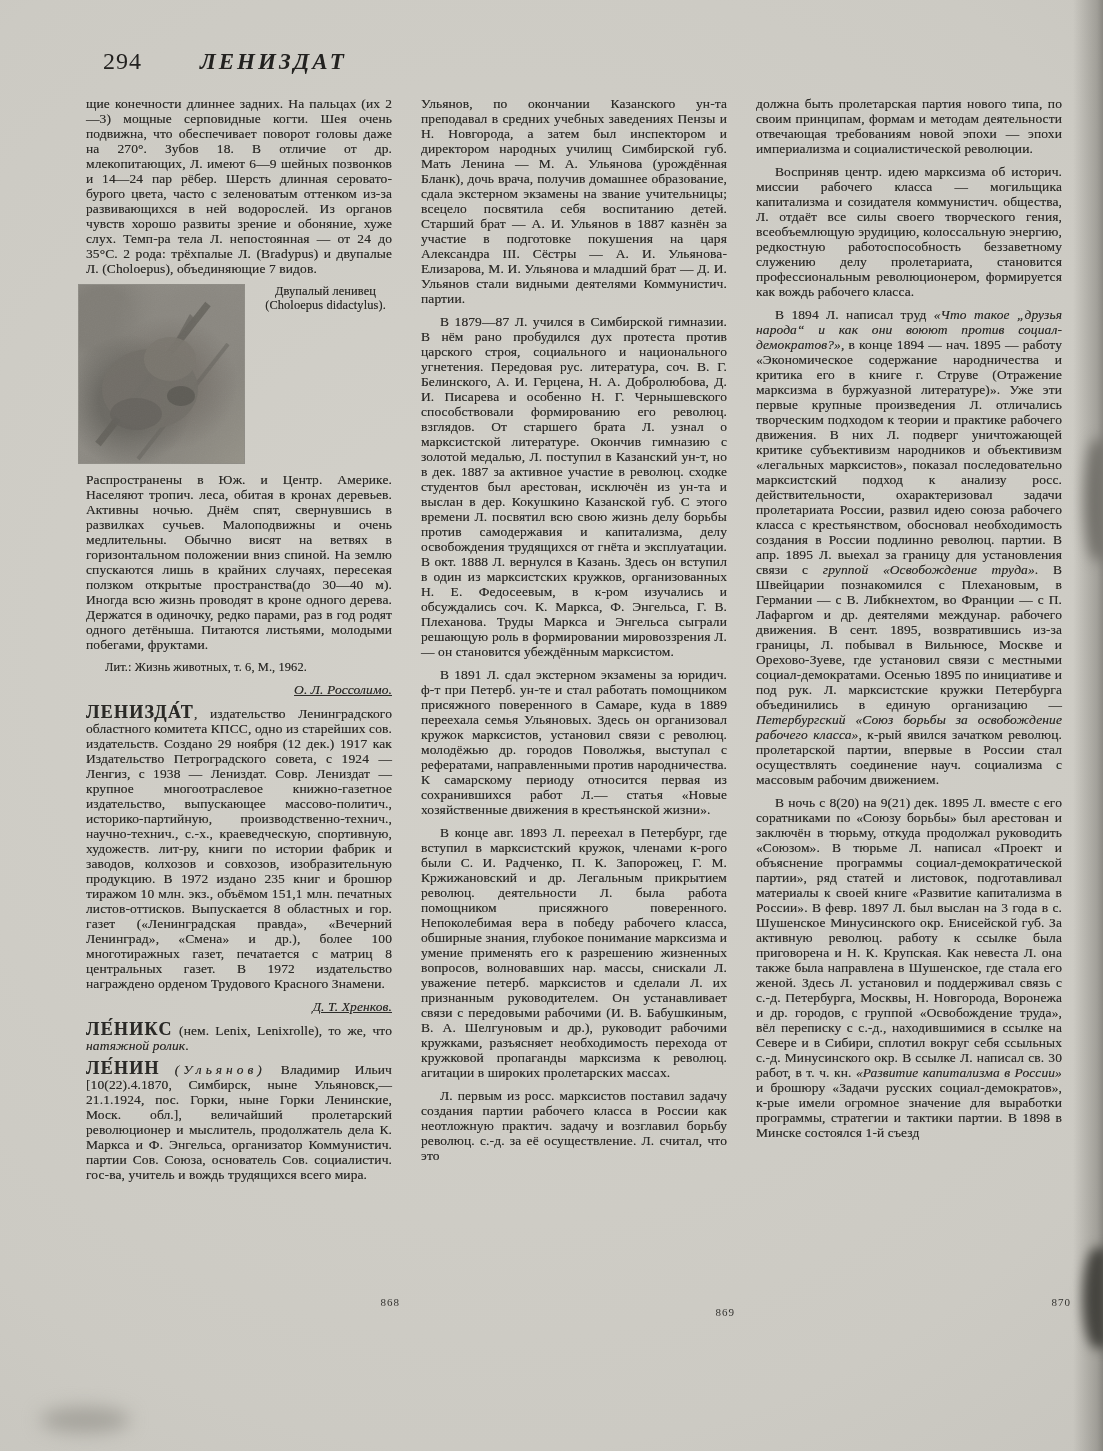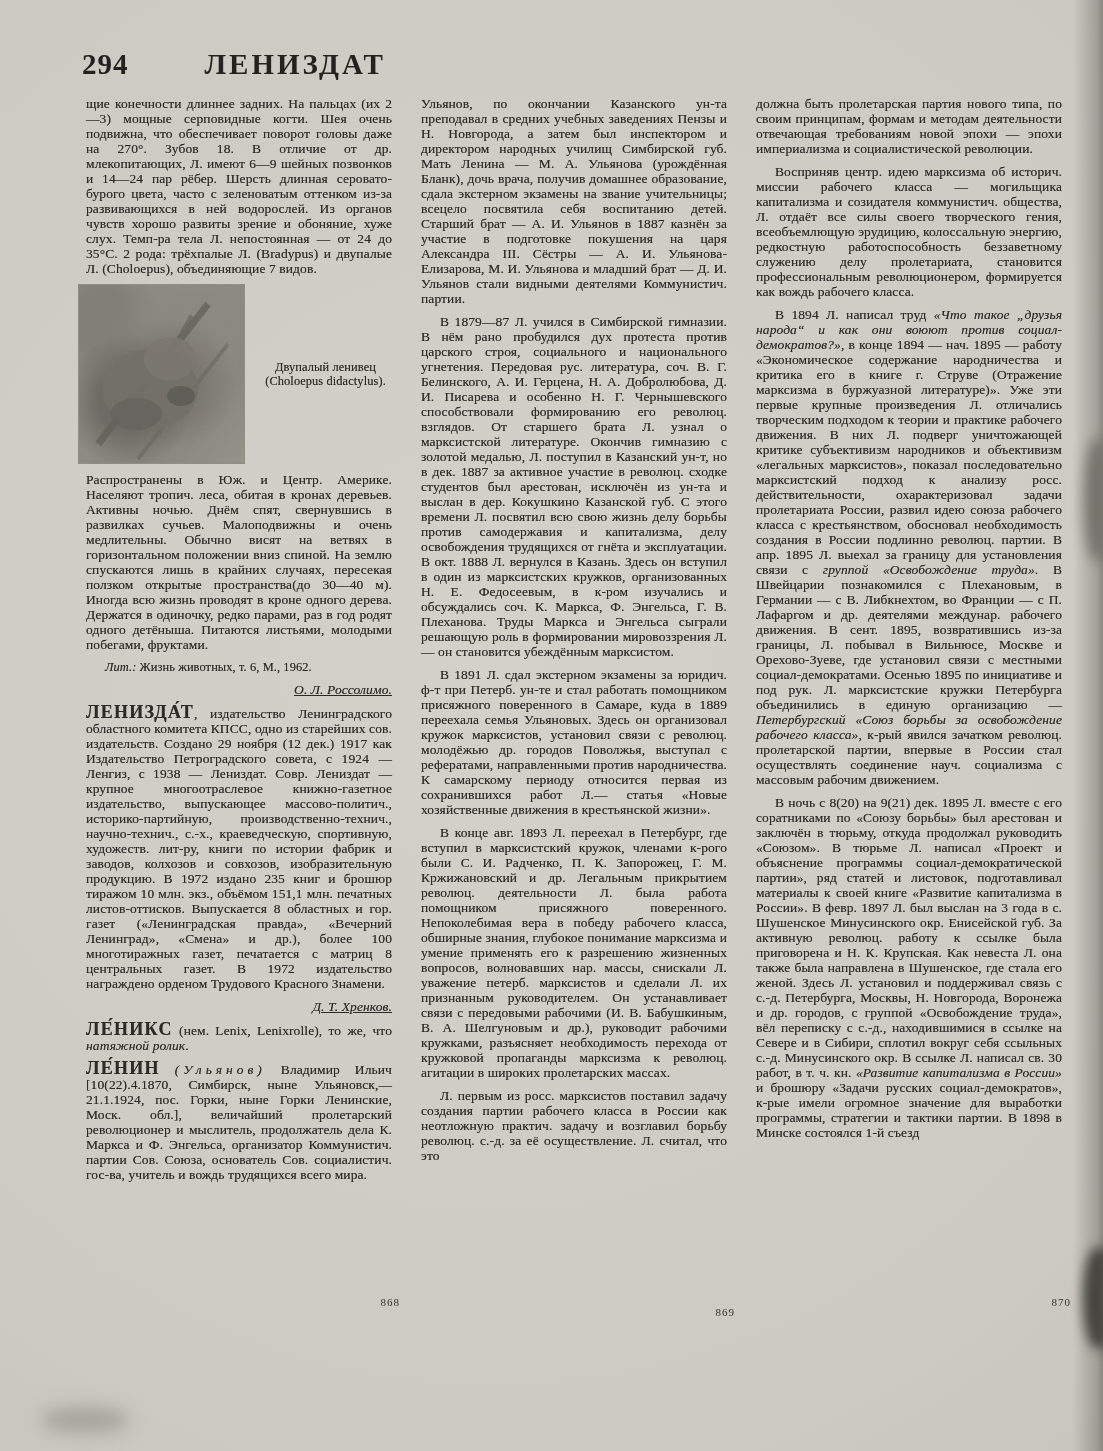--- a/index.html
+++ b/index.html
@@ -15,39 +15,39 @@
     color:#2b2a27;
   }
   
   .edge-right{position:absolute;right:0;top:0;width:30px;height:100%;
     background:linear-gradient(to right, rgba(110,108,102,0) 0%, rgba(110,108,102,.45) 80%, rgba(95,93,88,.6) 100%);}
   .blob-a{position:absolute;right:-4px;top:440px;width:22px;height:120px;background:#716f69;border-radius:50% 0 0 50%;filter:blur(7px);}
   .blob-b{position:absolute;right:-6px;top:1248px;width:26px;height:100px;background:#45443f;border-radius:50% 0 0 50%;filter:blur(6px);}
   .blob-c{position:absolute;left:40px;bottom:18px;width:90px;height:26px;background:#a5a39c;border-radius:50%;filter:blur(9px);}
 
   .header{position:absolute;top:48px;left:82px;height:34px;display:flex;align-items:baseline;}
-  .hdr-num{font-weight:bold;font-size:29px;letter-spacing:1px;color:#232220;}
-  .hdr-title{font-weight:bold;font-size:29px;letter-spacing:3px;margin-left:76px;color:#232220;}
+  .hdr-num{font-weight:normal;font-size:24px;letter-spacing:1px;color:#232220;margin-left:21px;}
+  .hdr-title{font-weight:bold;font-size:23px;letter-spacing:3px;margin-left:58px;color:#232220;font-style:italic;}
 
   .columns{position:absolute;top:88px;left:78px;width:993px;height:1210px;display:flex;gap:13px;}
   .col{width:322px;height:100%;overflow:hidden;
     font-size:13.5px;line-height:15px;text-align:justify;
     letter-spacing:.1px;
     -webkit-hyphens:auto;hyphens:auto;
     text-shadow:0 0 .5px rgba(43,42,39,.55);}
   .col p{margin:8px;text-indent:19px;}
   .col p.noindent{text-indent:0;}
   b.head{letter-spacing:1.3px;font-size:18px;}
   .it{font-style:italic;}
   .spaced{letter-spacing:4px;font-style:italic;}
   .sig{text-align:right;font-style:italic;margin:0;text-decoration:underline;}
   .lit{font-size:12.4px;line-height:14px;margin:0;text-indent:19px;}
-  .lit .lbl{font-style:italic;}
+  .lit .lbl{}
 
-  .figure{margin:7px 0 6px 0;display:flex;align-items:center;}
+  .figure{margin:7px 0 6px 0;display:flex;align-items:flex-start;}
   .photo{width:167px;height:180px;flex:0 0 auto;position:relative;
     background:
       radial-gradient(circle at 30% 65%, #63615b 0 18%, rgba(99,97,91,0) 40%),
       radial-gradient(circle at 55% 55%, #757069 0 22%, rgba(117,112,105,0) 50%),
       radial-gradient(circle at 70% 25%, #8a8780 0 20%, rgba(138,135,128,0) 45%),
       radial-gradient(circle at 15% 20%, #7d7a73 0 15%, rgba(125,122,115,0) 40%),
       linear-gradient(135deg,#a09d96 0%, #908d86 40%, #86837c 70%, #979489 100%);
     box-shadow:0 0 0 1px #8f8d86 inset;}
   .photo svg{position:absolute;inset:0;}
   .caption{flex:1;padding:0 4px 0 10px;font-size:12.4px;line-height:14px;text-align:center;text-indent:0;}

